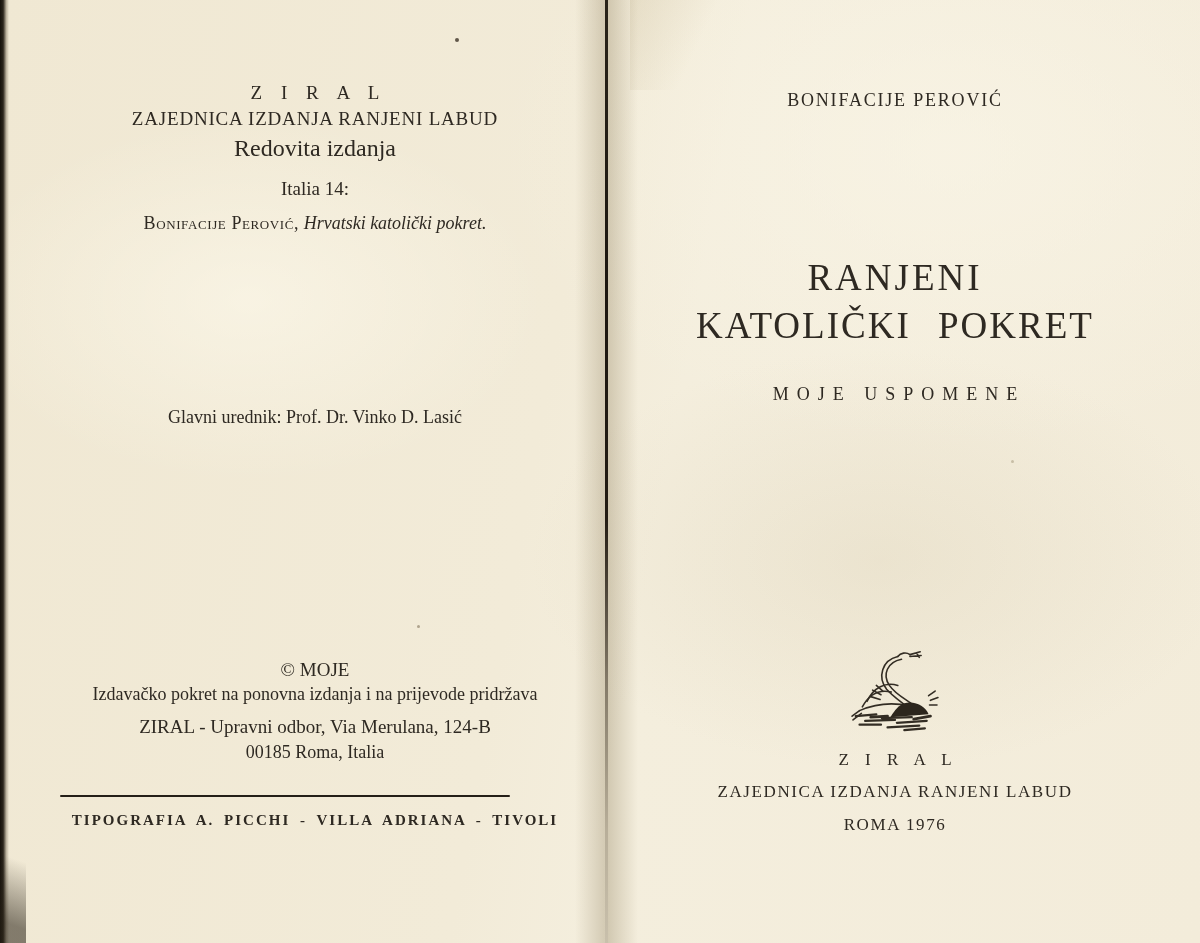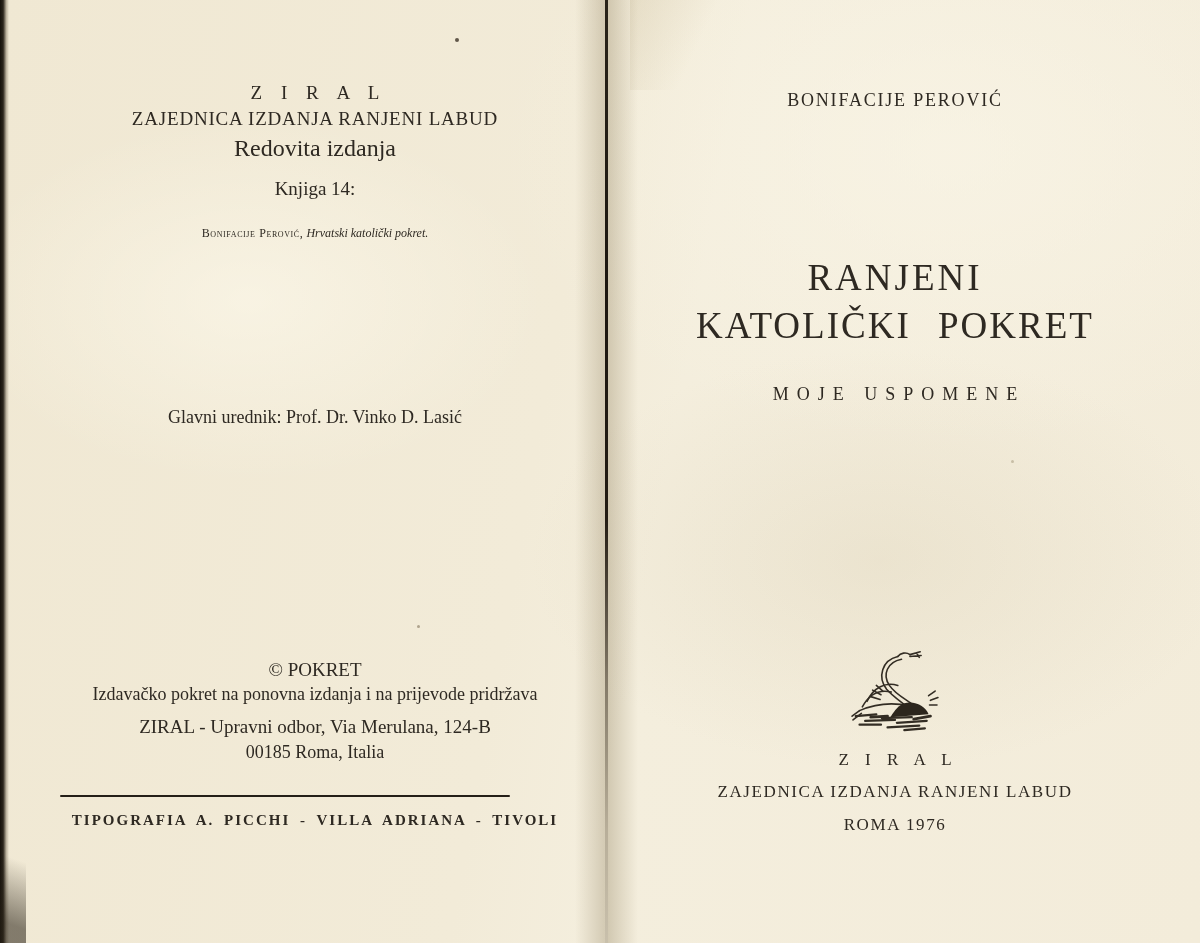--- a/index.html
+++ b/index.html
@@ -55,21 +55,21 @@
   .page-col { position: absolute; text-align: center; }
   .lp { left: 35px;  width: 560px; }
   .rp { left: 620px; width: 550px; }
   .line { position: absolute; left: 0; width: 100%; text-align: center; white-space: nowrap; }
 
   
   .lp-ziral    { top: 82px;  font-size: 19px; letter-spacing: 7px;   text-indent: 7px; }
   .lp-series   { top: 108px; font-size: 19px; letter-spacing: 0.8px; }
   .lp-sub      { top: 135px; font-size: 24px; }
   .lp-volume   { top: 178px; font-size: 19px; }
-  .lp-citation { top: 226px; font-size: 12px; }
+  .lp-citation { top: 213px; font-size: 18px; }
   .lp-citation .sc { font-variant: small-caps; letter-spacing: 0.6px; }
   .lp-citation .it { font-style: italic; }
   .lp-editor   { top: 407px; font-size: 18px; }
   .lp-copy     { top: 659px; font-size: 19px; }
   .lp-rights   { top: 684px; font-size: 18px; }
   .lp-addr1    { top: 716px; font-size: 19px; }
   .lp-addr2    { top: 742px; font-size: 18px; }
   .lp-rule     { position: absolute; left: 60px; top: 795px; width: 450px; height: 2px;
                  background: #241f17; border-radius: 1px; }
   .lp-printer  { top: 812px; font-size: 15px; font-weight: bold; letter-spacing: 2px; word-spacing: 4px; }
@@ -92,27 +92,27 @@
 
 <div id="scan">
 
   <div class="scan-edge-left"></div>
   <div class="crease"></div>
 
   <div class="page-col lp">
     <div class="line lp-ziral">Z I R A L</div>
     <div class="line lp-series">ZAJEDNICA IZDANJA RANJENI LABUD</div>
     <div class="line lp-sub">Redovita izdanja</div>
-    <div class="line lp-volume">Knjiga 14:</div>
+    <div class="line lp-volume">Italia 14:</div>
     <div class="line lp-citation">
       <span class="sc">Bonifacije Perović,</span>
       <span class="it"> Hrvatski katolički pokret.</span>
     </div>
     <div class="line lp-editor">Glavni urednik: Prof. Dr. Vinko D. Lasić</div>
-    <div class="line lp-copy">© POKRET</div>
+    <div class="line lp-copy">© MOJE</div>
     <div class="line lp-rights">Izdavačko pokret na ponovna izdanja i na prijevode pridržava</div>
     <div class="line lp-addr1">ZIRAL - Upravni odbor, Via Merulana, 124-B</div>
     <div class="line lp-addr2">00185 Roma, Italia</div>
   </div>
   <div class="lp-rule"></div>
   <div class="page-col lp">
     <div class="line lp-printer">TIPOGRAFIA A. PICCHI - VILLA ADRIANA - TIVOLI</div>
   </div>
 
   <div class="gutter-shadow-left"></div>

